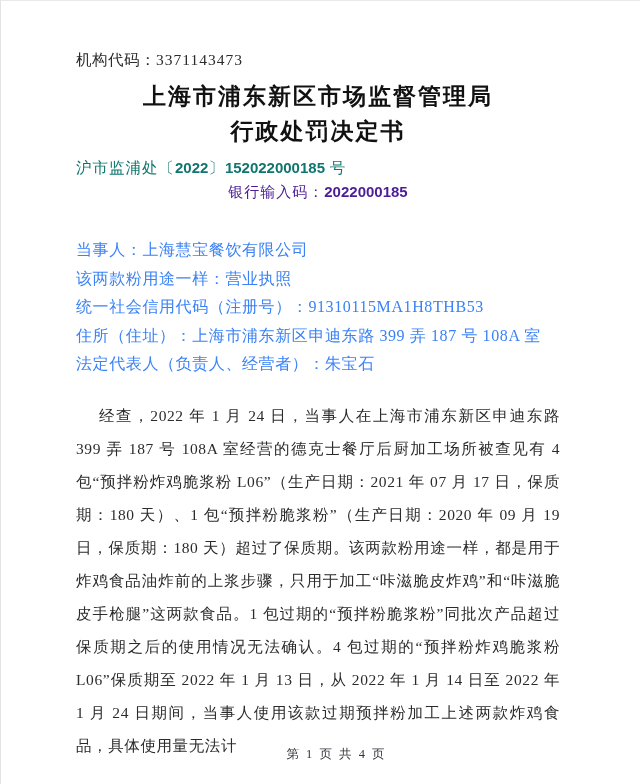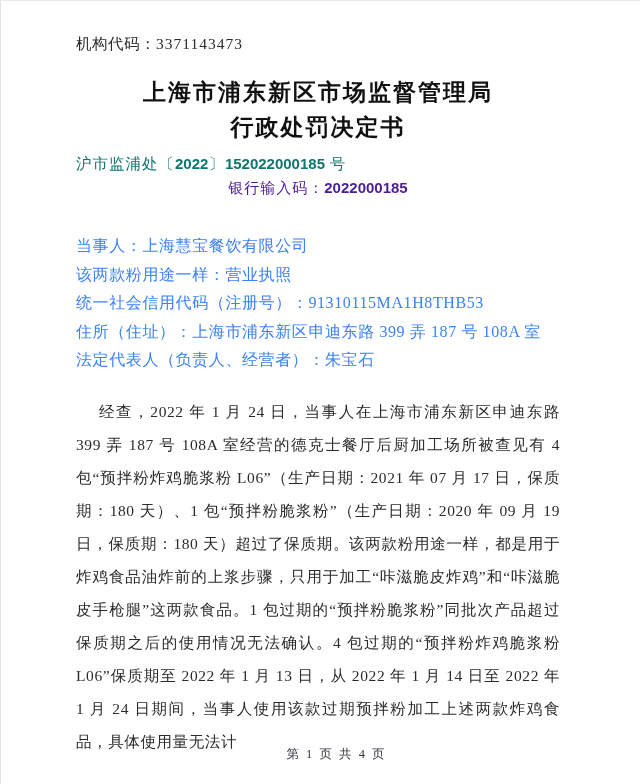--- a/index.html
+++ b/index.html
@@ -16,27 +16,28 @@
     font-family: "Liberation Serif", "DejaVu Serif", serif;
   }
   .content {
     padding: 33px 80px 0 75px;
   }
   .org-line {
     font-size: 15.5px;
     line-height: 20px;
     letter-spacing: 0.5px;
     color: #2b2b2b;
+    margin-top: 16px;
   }
   .org-line .num {
     font-family: "Liberation Serif", "DejaVu Serif", serif;
     letter-spacing: 1px;
   }
   .title-block {
-    margin-top: 21px;
+    margin-top: 9px;
     text-align: center;
     font-weight: bold;
     color: #111111;
     font-size: 23px;
     line-height: 35px;
     letter-spacing: 2px;
   }
   .doc-no-line {
     margin-top: 7px;
     text-align: left;

